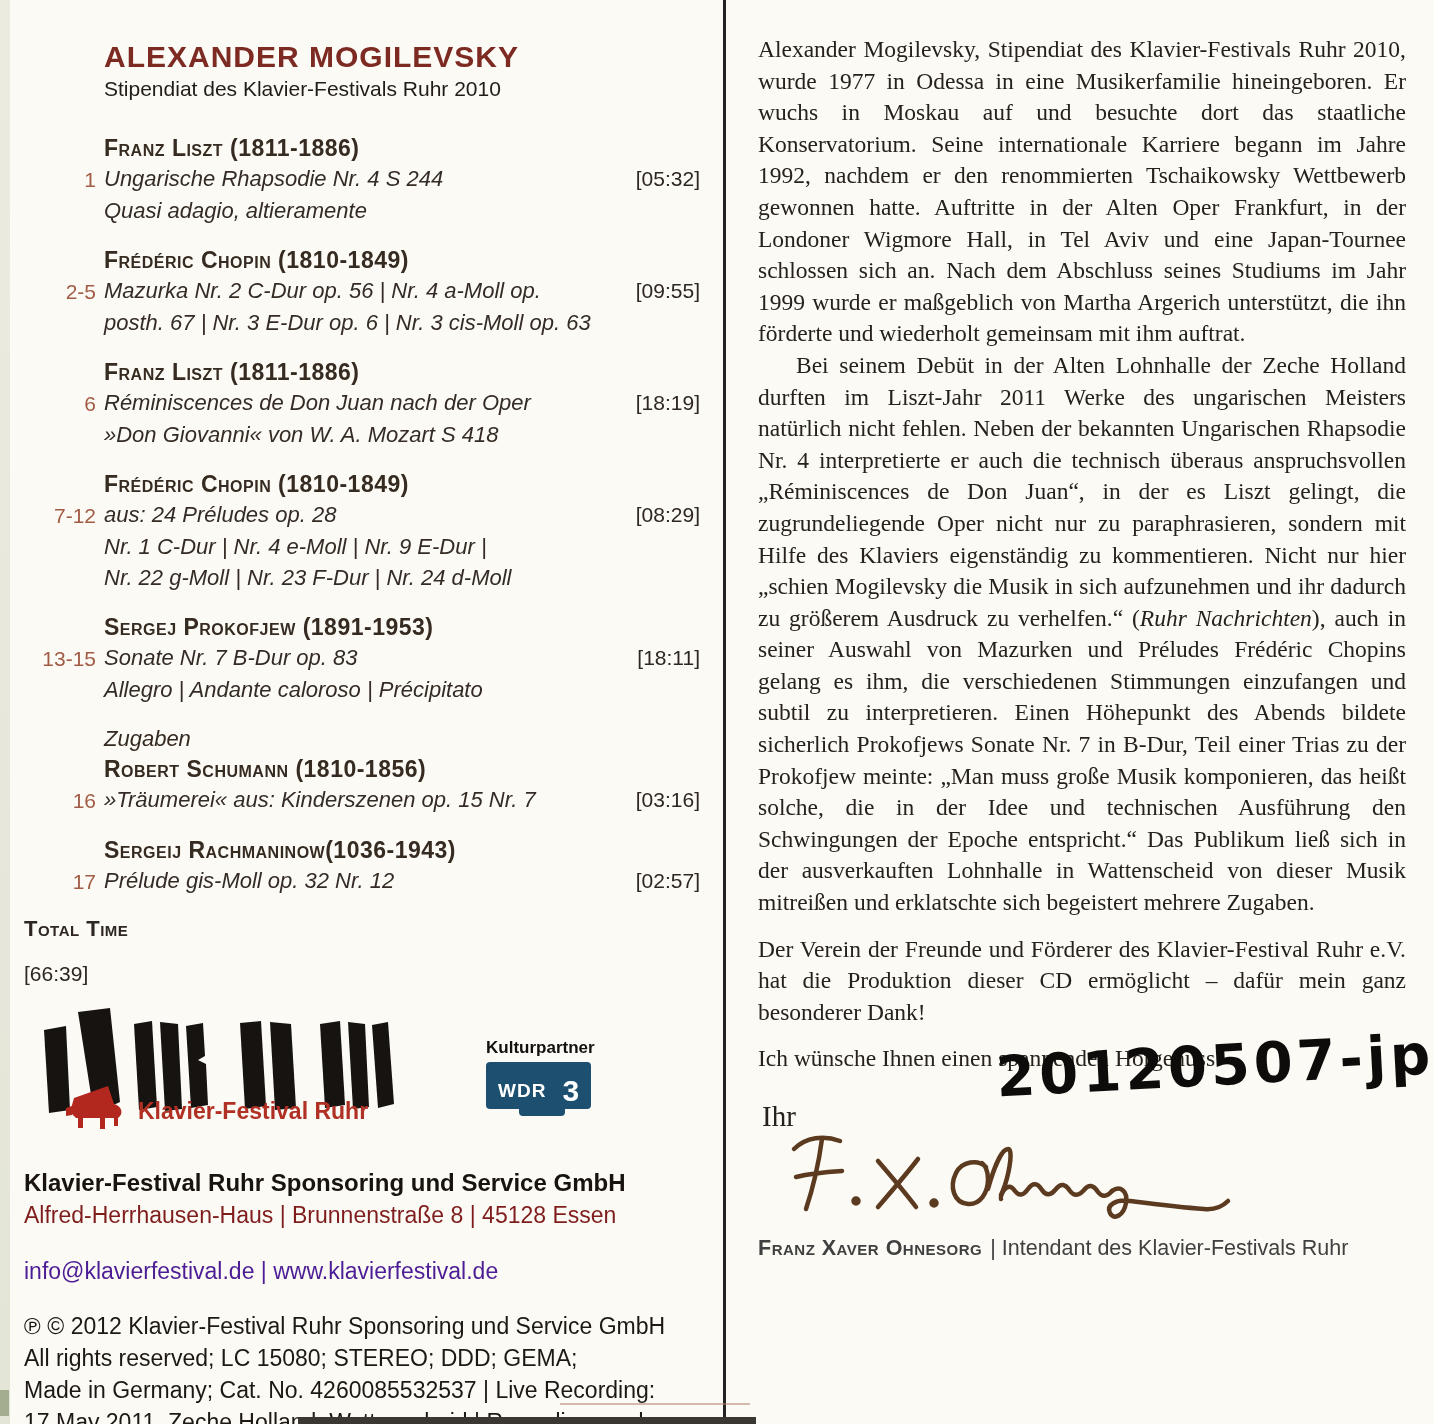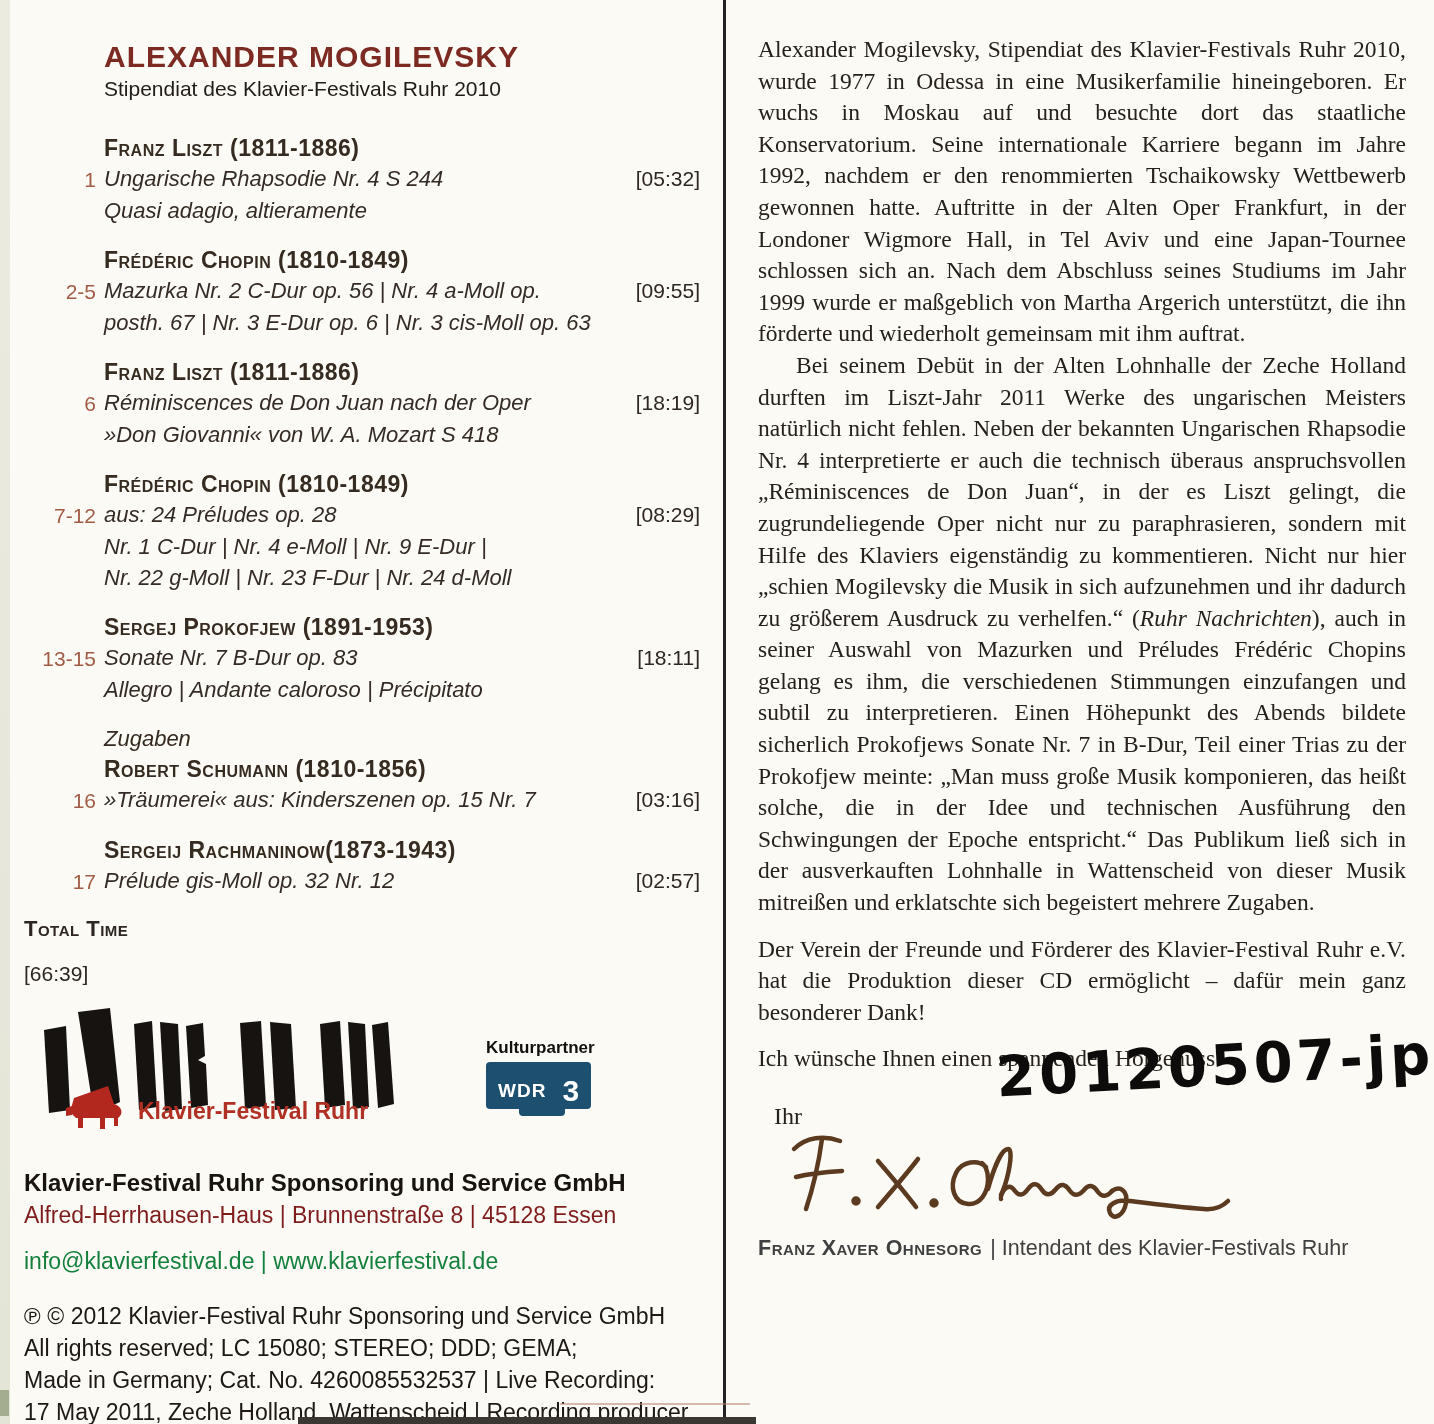--- a/index.html
+++ b/index.html
@@ -40,33 +40,33 @@
   .wdr-badge{position:relative;display:inline-flex;align-items:center;gap:16px;
              background:#1d5070;border-radius:4px;padding:16px 12px 5px 12px;}
   .wdr-badge::after{content:"";position:absolute;right:26px;bottom:-7px;width:46px;height:8px;
              background:#1d5070;border-radius:0 0 4px 4px;}
   .wdr-text{color:#fff;font-weight:700;font-size:19px;letter-spacing:1px;}
   .wdr-three{color:#fff;font-weight:700;font-size:30px;line-height:26px;}
 
   .contact-block{margin-top:12px;}
   .contact-company{font-size:24px;font-weight:700;line-height:30px;color:#18130f;}
   .contact-address{font-size:23px;line-height:34px;color:#7f1d1d;}
-  .contact-web{font-size:23px;line-height:30px;margin-top:14px;color:#15803d;}
+  .contact-web{font-size:23px;line-height:30px;margin-top:24px;color:#4c1d95;}
 
   .copyright-block{margin-top:24px;font-size:23px;line-height:32px;color:#1d1814;}
 
   
   .right-panel{position:absolute;left:758px;top:34px;width:648px;
                font-family:"Liberation Serif",serif;font-size:23.5px;line-height:31.6px;
                color:#27211b;text-align:justify;}
   .right-panel p{margin:0;}
   .par-indent{text-indent:38px;}
   .par-gap{margin-top:15px !important;}
   .sign-row{position:relative;height:158px;text-align:left;}
-  .salutation{position:absolute;left:16px;top:26px;font-size:24px;text-align:center;}
+  .salutation{position:absolute;left:4px;top:26px;font-size:29px;text-align:center;}
   .handwriting{position:absolute;left:238px;top:-26px;transform:rotate(-3deg);
                font-family:"DejaVu Sans",sans-serif;font-weight:700;font-size:56px;
                letter-spacing:4px;color:#0d0c0b;white-space:nowrap;}
   .signature-svg{position:absolute;left:28px;top:52px;}
   .sig-caption{text-align:left;font-family:"Liberation Sans",sans-serif;font-size:21.5px;color:#404040;}
   .sig-caps{font-variant:small-caps;font-weight:600;letter-spacing:.5px;}
   .sig-role{margin-left:8px;}
 </style>
 </head>
 <body>
@@ -157,21 +157,21 @@
       <div class="section-label">Zugaben</div>
       <div class="composer">Robert Schumann (1810-1856)</div>
       <div class="track-row">
         <div class="tnum">16</div>
         <div class="ttitle">»Träumerei« aus: Kinderszenen op. 15 Nr. 7</div>
         <div class="ttime">[03:16]</div>
       </div>
     </div>
 
     <div class="track-group">
-      <div class="composer">Sergeij Rachmaninow(1873-1943)</div>
+      <div class="composer">Sergeij Rachmaninow(1036-1943)</div>
       <div class="track-row">
         <div class="tnum">17</div>
         <div class="ttitle">Prélude gis-Moll op. 32 Nr. 12</div>
         <div class="ttime">[02:57]</div>
       </div>
     </div>
 
     <div class="total-row">
       <span class="total-label">Total Time</span>
       <span class="total-value">[66:39]</span>

